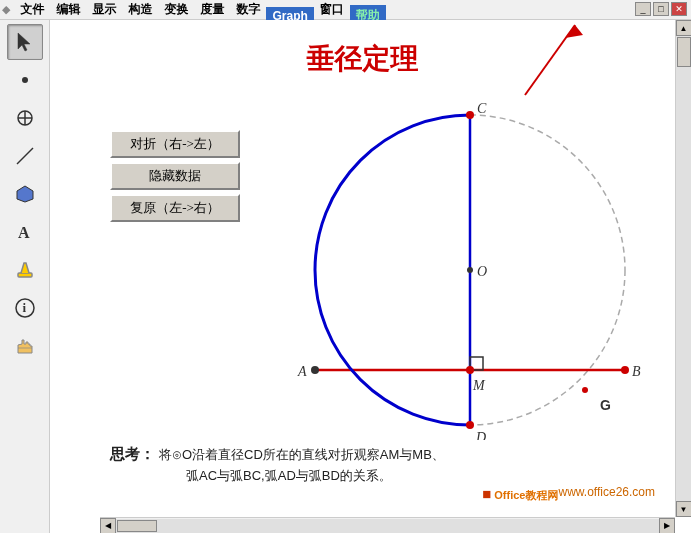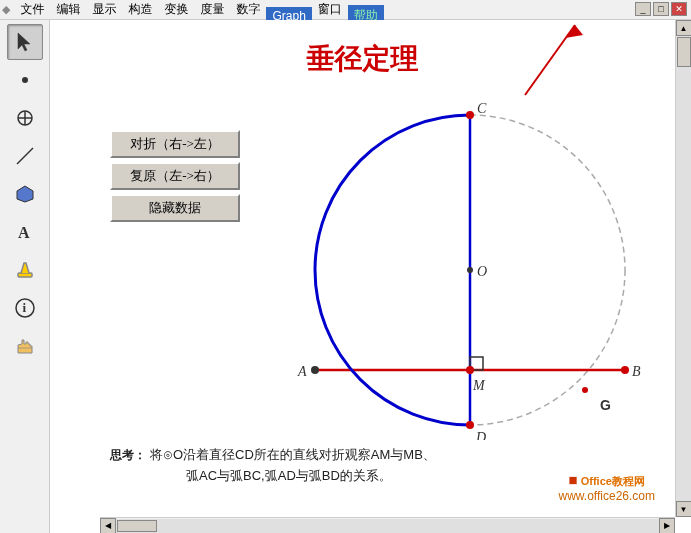--- a/index.html
+++ b/index.html
@@ -19,20 +19,21 @@
       height: 20px;
       background: #f0f0f0;
       border-bottom: 1px solid #ccc;
       padding: 0 2px;
       font-size: 12px;
     }
     .menubar-item {
       padding: 2px 6px;
       cursor: pointer;
       white-space: nowrap;
+      font-weight: bold;
     }
     .menubar-item.highlighted { background: #316ac5; color: white; margin-top: 12px; }
 
     
     .window-controls {
       position: absolute;
       top: 2px;
       right: 4px;
       display: flex;
       gap: 2px;
@@ -212,33 +213,32 @@
       position: absolute;
       bottom: 30px;
       left: 60px;
       right: 20px;
       font-size: 13px;
       font-family: 'SimSun', 'Microsoft YaHei', Arial;
       color: #222;
       line-height: 1.6;
     }
     .bottom-text .think-label {
-      font-size: 12px;
+      font-size: 15px;
       font-weight: bold;
       color: #222;
     }
 
     
     .watermark {
       position: absolute;
       bottom: 14px;
       right: 20px;
       display: flex;
-      flex-direction: column;
-      align-items: center;
+      align-items: flex-start;
     }
     .watermark-office {
       font-size: 11px;
       color: #e07000;
       font-weight: bold;
     }
     .watermark-url {
       font-size: 12px;
       color: #cc6600;
     }
@@ -337,22 +337,22 @@
 
       <div class="red-arrow">
         <svg width="90" height="80" viewBox="0 0 90 80">
           <line x1="70" y1="5" x2="20" y2="75" stroke="#cc0000" stroke-width="2"></line>
           <polygon points="70,5 60,18 78,15" fill="#cc0000"></polygon>
         </svg>
       </div>
 
       <div class="buttons-panel">
         <button class="geom-btn">对折（右-&gt;左）</button>
+        <button class="geom-btn">隐藏数据</button>
         <button class="geom-btn">复原（左-&gt;右）</button>
-        <button class="geom-btn">隐藏数据</button>
       </div>
 
       <svg class="geometry-svg" viewBox="0 0 380 360">
 
         <circle cx="190" cy="190" r="155" fill="none" stroke="#aaa" stroke-width="1.5" stroke-dasharray="6,4"></circle>
 
         <line x1="35" y1="290" x2="345" y2="290" stroke="#cc0000" stroke-width="2.5"></line>
 
         <path d="M 190 35 A 155 155 0 0 0 190 345" fill="none" stroke="#0000cc" stroke-width="3"></path>
 

